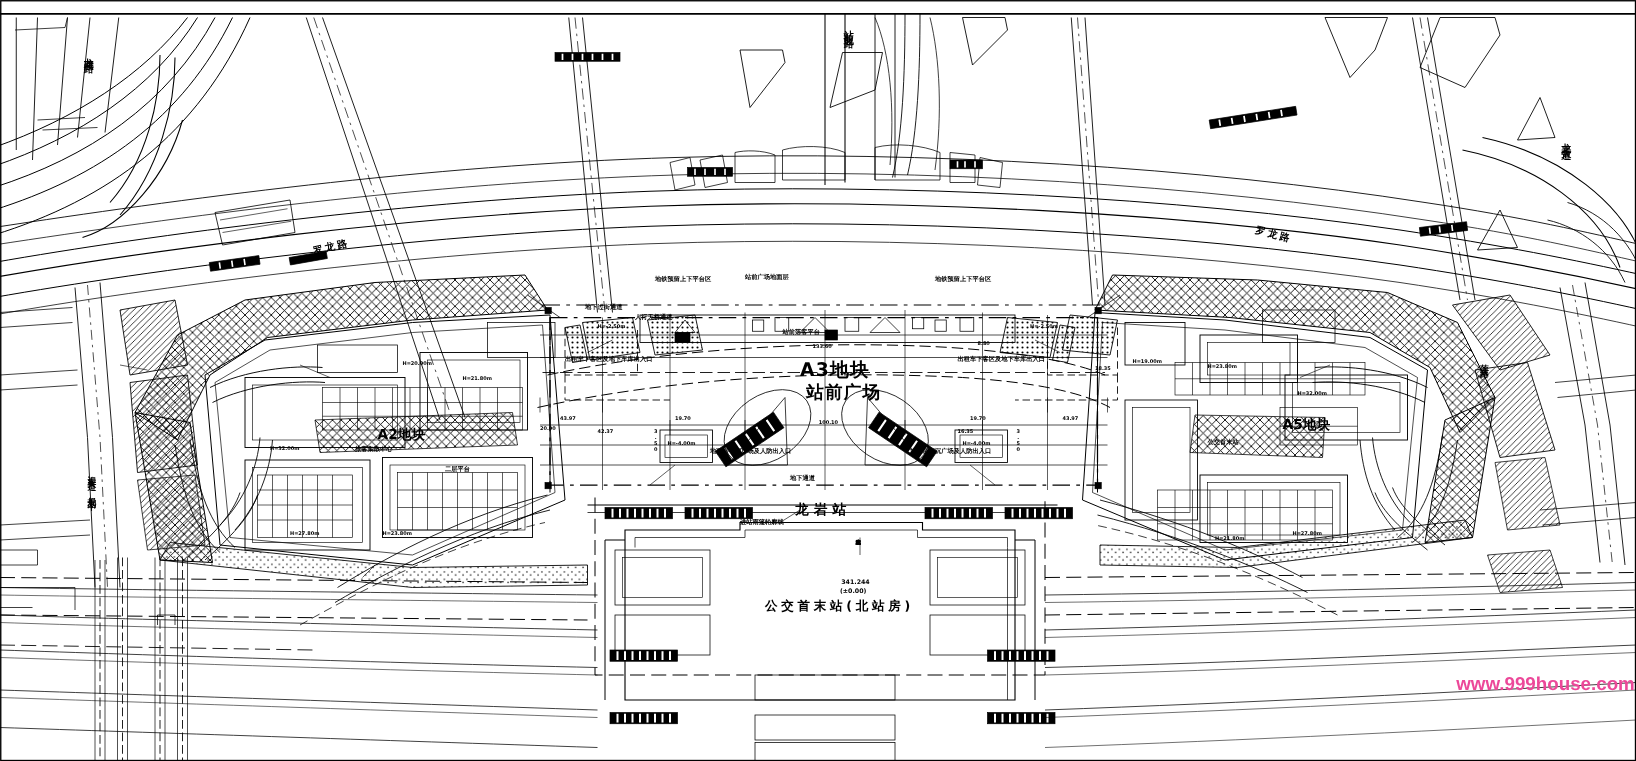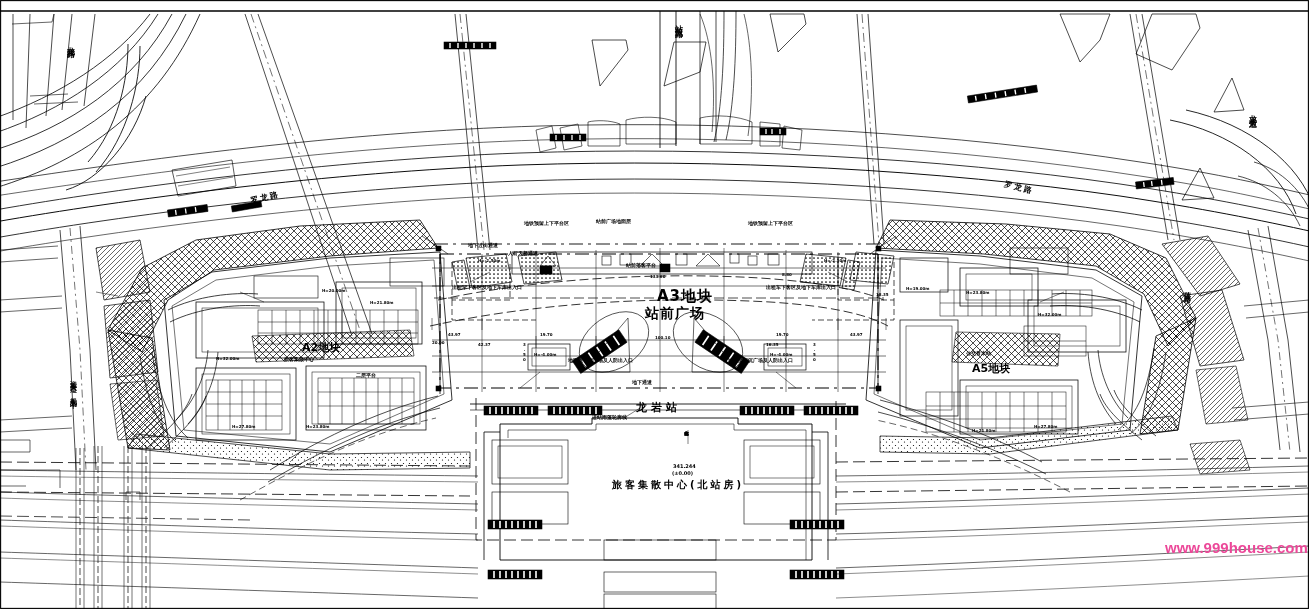--- a/index.html
+++ b/index.html
@@ -4,21 +4,21 @@
 <style>
   html,body{margin:0;padding:0;background:#ffffff;}
   body{font-family:"DejaVu Sans","Liberation Sans",sans-serif;}
   #page{position:relative;width:1309px;height:609px;background:#ffffff;overflow:hidden;}
   #cad{position:absolute;left:0;top:0;width:1309px;height:609px;}
   .wm{position:absolute;right:4px;bottom:2px;width:140px;height:66px;pointer-events:none;}
   .wm-cn{font-family:"DejaVu Sans","Liberation Sans",sans-serif;font-weight:bold;font-size:38px;letter-spacing:1px;color:#c51f20;line-height:40px;}
   .wm-url{font-family:"Liberation Sans",sans-serif;font-weight:bold;font-size:15px;color:#ec4899;letter-spacing:0px;margin-top:-2px;}
   .lbl{position:absolute;color:#000;font-weight:bold;white-space:nowrap;}
   .vert{writing-mode:vertical-rl;text-orientation:upright;}
-  .t-title{font-size:15px;letter-spacing:1px;margin-left:17px;}
+  .t-title{font-size:15px;letter-spacing:1px;}
   .t-sub{font-size:14px;letter-spacing:1px;}
   .t-plot{font-size:11px;letter-spacing:0px;}
   .t-small{font-size:5px;letter-spacing:0px;font-weight:bold;}
   .t-tiny{font-size:4px;letter-spacing:0px;font-weight:bold;}
   .t-road{font-size:8px;letter-spacing:2px;font-weight:bold;}
   .t-st{font-size:11px;letter-spacing:4px;font-weight:bold;}
   .t-stn{font-size:10px;letter-spacing:3px;font-weight:bold;}
   .t-elev{font-size:5px;font-weight:bold;}
 </style>
 </head>
@@ -474,25 +474,25 @@
 
     </g>
   </svg>
 
   <div class="lbl t-title" style="left:640px;top:287px;">A3地块</div>
   <div class="lbl t-sub" style="left:645px;top:305px;">站前广场</div>
 
   <div class="lbl t-plot" style="left:302px;top:340px;">A2地块</div>
   <div class="lbl t-small" style="left:284px;top:356px;">旅客集散中心</div>
 
-  <div class="lbl t-plot" style="left:972px;top:332px;margin-top:29px;">A5地块</div>
+  <div class="lbl t-plot" style="left:1026px;top:332px;">A5地块</div>
   <div class="lbl t-small" style="left:966px;top:350px;">公交首末站</div>
 
   <div class="lbl t-st" style="left:636px;top:400px;">龙岩站</div>
-  <div class="lbl t-stn" style="left:612px;top:478px;">旅客集散中心(北站房)</div>
+  <div class="lbl t-stn" style="left:612px;top:478px;">公交首末站(北站房)</div>
   <div class="lbl t-tiny vert" style="left:684px;top:428px;">北站房主体建筑轮廓线</div>
   <div class="lbl t-elev" style="left:673px;top:463px;">341.244</div>
   <div class="lbl t-elev" style="left:672px;top:470px;">(±0.00)</div>
 
   <div class="lbl t-road" style="left:250px;top:192px;transform:rotate(-13deg);">罗龙路</div>
   <div class="lbl t-road" style="left:1004px;top:182px;transform:rotate(14deg);">罗龙路</div>
   <div class="lbl t-road vert" style="left:64px;top:40px;">龙腾路</div>
   <div class="lbl t-road vert" style="left:672px;top:18px;">站前北路</div>
   <div class="lbl t-road vert" style="left:1246px;top:108px;">龙岩大道</div>
   <div class="lbl t-road vert" style="left:68px;top:374px;font-size:7px;">迎宾大道(规划中)</div>

